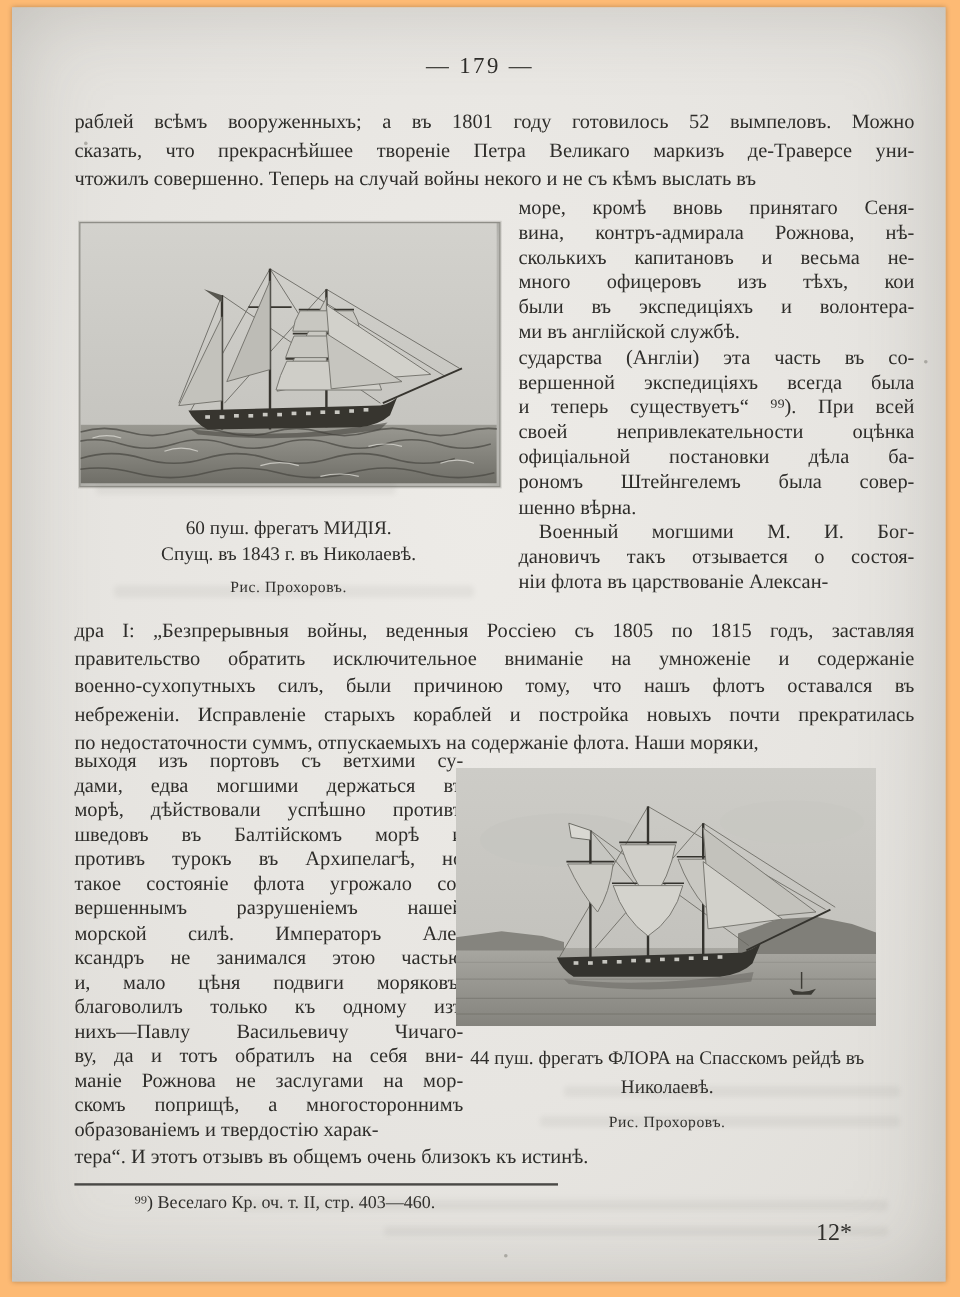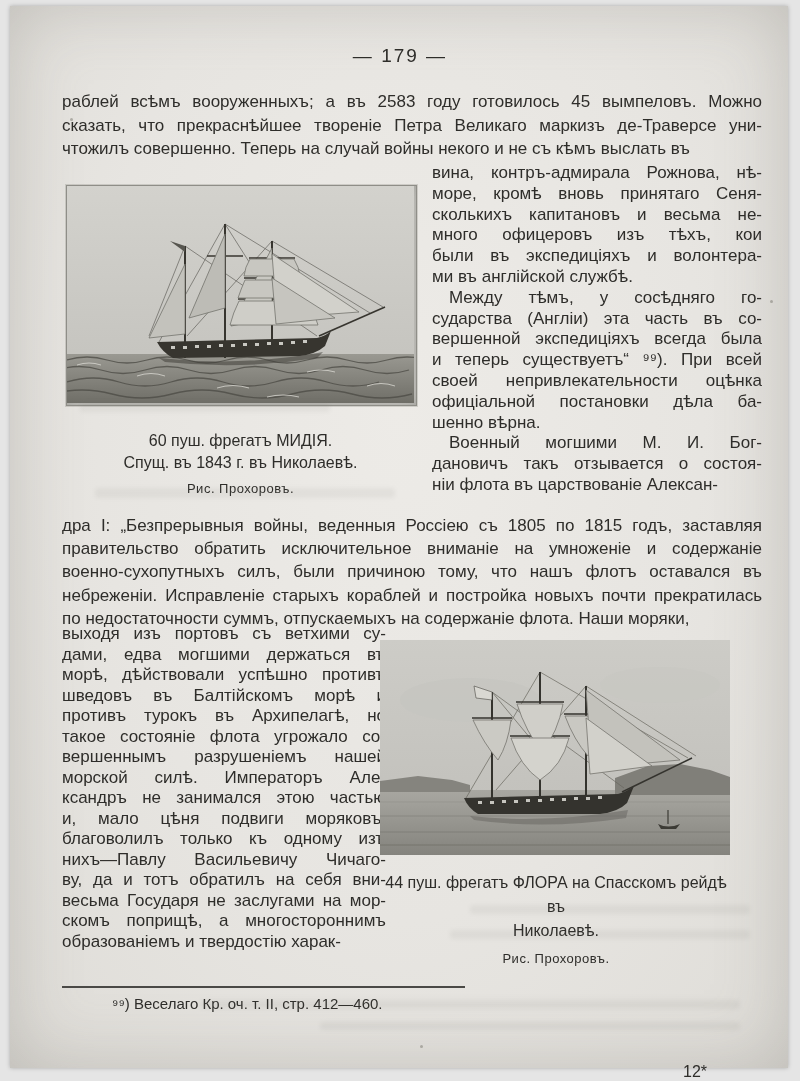--- a/index.html
+++ b/index.html
@@ -1,17 +1,17 @@
 <!DOCTYPE html>
 <html lang="ru"><head>
 <meta charset="utf-8">
 <style>
   html,body{margin:0;padding:0;background:#ffffff;}
-  .scan{position:relative;width:800px;height:1081px;background:#e5e5e5;overflow:hidden;
-        font-family:Liberation Sans, sans-serif;color:#2e2d2a;}
+  .scan{position:relative;width:800px;height:1081px;background:#fdba74;overflow:hidden;
+        font-family:Liberation Serif, serif;color:#2e2d2a;}
   .paper{position:absolute;left:10px;top:6px;width:778px;height:1062px;
          background:radial-gradient(ellipse at 50% 38%, #edebe7 0%, #e7e5e1 55%, #dedcd7 100%);
          box-shadow:inset 0 0 70px rgba(110,108,100,.28), 0 0 4px rgba(0,0,0,.25);}
   .abs{position:absolute;}
   .hdr{left:0;top:45px;width:800px;text-align:center;font-size:19px;letter-spacing:2px;}
   .blk{font-size:17px;}
   .p1{left:62px;top:90px;width:700px;line-height:23.5px;}
   .rcol{left:432px;top:163px;width:330px;line-height:20.8px;}
   .mid{left:62px;top:514px;width:700px;line-height:23.2px;}
   .lcol{left:62px;top:624px;width:324px;line-height:20.5px;}
@@ -23,35 +23,35 @@
   .cap .tline:last-child{font-size:13px;letter-spacing:.5px;margin-top:4px;}
   .cap1{left:66px;top:430px;width:349px;}
   .cap2{left:380px;top:871px;width:352px;line-height:24px;}
   .fig{background:#c9c8c3;}
   .fig1{left:66px;top:185px;width:349px;height:219px;border:1px solid #8f8e88;
         box-shadow:0 0 0 1px rgba(90,88,82,.2), inset 0 0 18px rgba(90,88,82,.35);}
   .fig2{left:380px;top:640px;width:350px;height:215px;
         box-shadow:inset 0 0 22px rgba(150,148,142,.6);}
   .fnrule{left:62px;top:986px;width:403px;height:2px;background:#4a4946;}
   .fnote{left:112px;top:995px;width:620px;font-size:15px;}
-  .sig{left:660px;top:1016px;width:70px;font-size:16px;text-align:center;margin-top:47px;}
+  .sig{left:660px;top:1016px;width:70px;font-size:20px;text-align:center;}
   .ghost{background:#6b6a64;opacity:.08;filter:blur(2px);border-radius:3px;}
   .speck{width:3px;height:3px;border-radius:50%;background:#7a786f;opacity:.5;}
   svg{display:block;}
 </style>
 </head>
 <body>
 
 <div class="scan">
   <div class="paper abs"></div>
 
   <div class="abs hdr">— 179 —</div>
 
   <div class="abs blk p1 just">
-      <div class="tline">раблей всѣмъ вооруженныхъ; а въ 2583 году готовилось 45 вымпеловъ. Можно</div>
+      <div class="tline">раблей всѣмъ вооруженныхъ; а въ 1801 году готовилось 52 вымпеловъ. Можно</div>
       <div class="tline">сказать, что прекраснѣйшее твореніе Петра Великаго маркизъ де-Траверсе уни-</div>
       <div class="tline pend">чтожилъ совершенно. Теперь на случай войны некого и не съ кѣмъ выслать въ</div>
     </div>
 
   <div class="abs fig fig1">
     <svg width="347" height="217" viewBox="0 0 347 217">
       <defs>
         <linearGradient id="sky1" x1="0" y1="0" x2="0" y2="1">
           <stop offset="0" stop-color="#d3d2cd"></stop>
             <stop offset="1" stop-color="#c2c1bc"></stop>
@@ -123,32 +123,32 @@
     </svg>
   </div>
 
   <div class="abs cap cap1 ctr">
       <div class="tline">60 пуш. фрегатъ МИДІЯ.</div>
       <div class="tline">Спущ. въ 1843 г. въ Николаевѣ.</div>
       <div class="tline pend">Рис. Прохоровъ.</div>
     </div>
 
   <div class="abs blk rcol just">
+      <div class="tline">море, кромѣ вновь принятаго Сеня-</div>
       <div class="tline">вина, контръ-адмирала Рожнова, нѣ-</div>
-      <div class="tline">море, кромѣ вновь принятаго Сеня-</div>
       <div class="tline">сколькихъ капитановъ и весьма не-</div>
       <div class="tline">много офицеровъ изъ тѣхъ, кои</div>
       <div class="tline">были въ экспедиціяхъ и волонтера-</div>
       <div class="tline pend">ми въ англійской службѣ.</div>
-      <div class="tline"> Между тѣмъ, у сосѣдняго го-</div>
       <div class="tline">сударства (Англіи) эта часть въ со-</div>
       <div class="tline">вершенной экспедиціяхъ всегда была</div>
       <div class="tline">и теперь существуетъ“ ⁹⁹). При всей</div>
       <div class="tline">своей непривлекательности оцѣнка</div>
       <div class="tline">офиціальной постановки дѣла ба-</div>
+      <div class="tline">рономъ Штейнгелемъ была совер-</div>
       <div class="tline pend">шенно вѣрна.</div>
       <div class="tline"> Военный могшими М. И. Бог-</div>
       <div class="tline">дановичъ такъ отзывается о состоя-</div>
       <div class="tline pend">ніи флота въ царствованіе Алексан-</div>
     </div>
 
   <div class="abs blk mid just">
       <div class="tline">дра I: „Безпрерывныя войны, веденныя Россіею съ 1805 по 1815 годъ, заставляя</div>
       <div class="tline">правительство обратить исключительное вниманіе на умноженіе и содержаніе</div>
       <div class="tline">военно-сухопутныхъ силъ, были причиною тому, что нашъ флотъ оставался въ</div>
@@ -163,21 +163,21 @@
       <div class="tline">шведовъ въ Балтійскомъ морѣ и</div>
       <div class="tline">противъ турокъ въ Архипелагѣ, но</div>
       <div class="tline">такое состояніе флота угрожало со-</div>
       <div class="tline">вершеннымъ разрушеніемъ нашей</div>
       <div class="tline">морской силѣ. Императоръ Але-</div>
       <div class="tline">ксандръ не занимался этою частью</div>
       <div class="tline">и, мало цѣня подвиги моряковъ,</div>
       <div class="tline">благоволилъ только къ одному изъ</div>
       <div class="tline">нихъ—Павлу Васильевичу Чичаго-</div>
       <div class="tline">ву, да и тотъ обратилъ на себя вни-</div>
-      <div class="tline">весьма Государя не заслугами на мор-</div>
+      <div class="tline">маніе Рожнова не заслугами на мор-</div>
       <div class="tline">скомъ поприщѣ, а многостороннимъ</div>
       <div class="tline pend">образованіемъ и твердостію харак-</div>
     </div>
 
   <div class="abs fig fig2">
     <svg width="350" height="215" viewBox="0 0 350 215">
       <defs>
         <linearGradient id="sky2" x1="0" y1="0" x2="0" y2="1">
           <stop offset="0" stop-color="#cdccc7"></stop>
             <stop offset="1" stop-color="#bfbeb9"></stop>
@@ -249,23 +249,24 @@
       </g>
     </svg>
   </div>
 
   <div class="abs cap cap2 ctr">
       <div class="tline">44 пуш. фрегатъ ФЛОРА на Спасскомъ рейдѣ въ</div>
       <div class="tline">Николаевѣ.</div>
       <div class="tline pend">Рис. Прохоровъ.</div>
     </div>
 
+  <div class="abs blk closing">тера“. И этотъ отзывъ въ общемъ очень близокъ къ истинѣ.</div>
 
   <div class="abs fnrule"></div>
-  <div class="abs fnote">⁹⁹) Веселаго Кр. оч. т. II, стр. 412—460.</div>
+  <div class="abs fnote">⁹⁹) Веселаго Кр. оч. т. II, стр. 403—460.</div>
 
   <div class="abs sig">12*</div>
 
   <div class="abs ghost" style="left:80px;top:402px;width:250px;height:10px;"></div>
   <div class="abs ghost" style="left:95px;top:488px;width:300px;height:10px;"></div>
   <div class="abs ghost" style="left:470px;top:905px;width:280px;height:9px;"></div>
   <div class="abs ghost" style="left:450px;top:930px;width:300px;height:9px;"></div>
   <div class="abs ghost" style="left:200px;top:1000px;width:540px;height:9px;"></div>
   <div class="abs ghost" style="left:320px;top:1022px;width:420px;height:8px;"></div>
 

